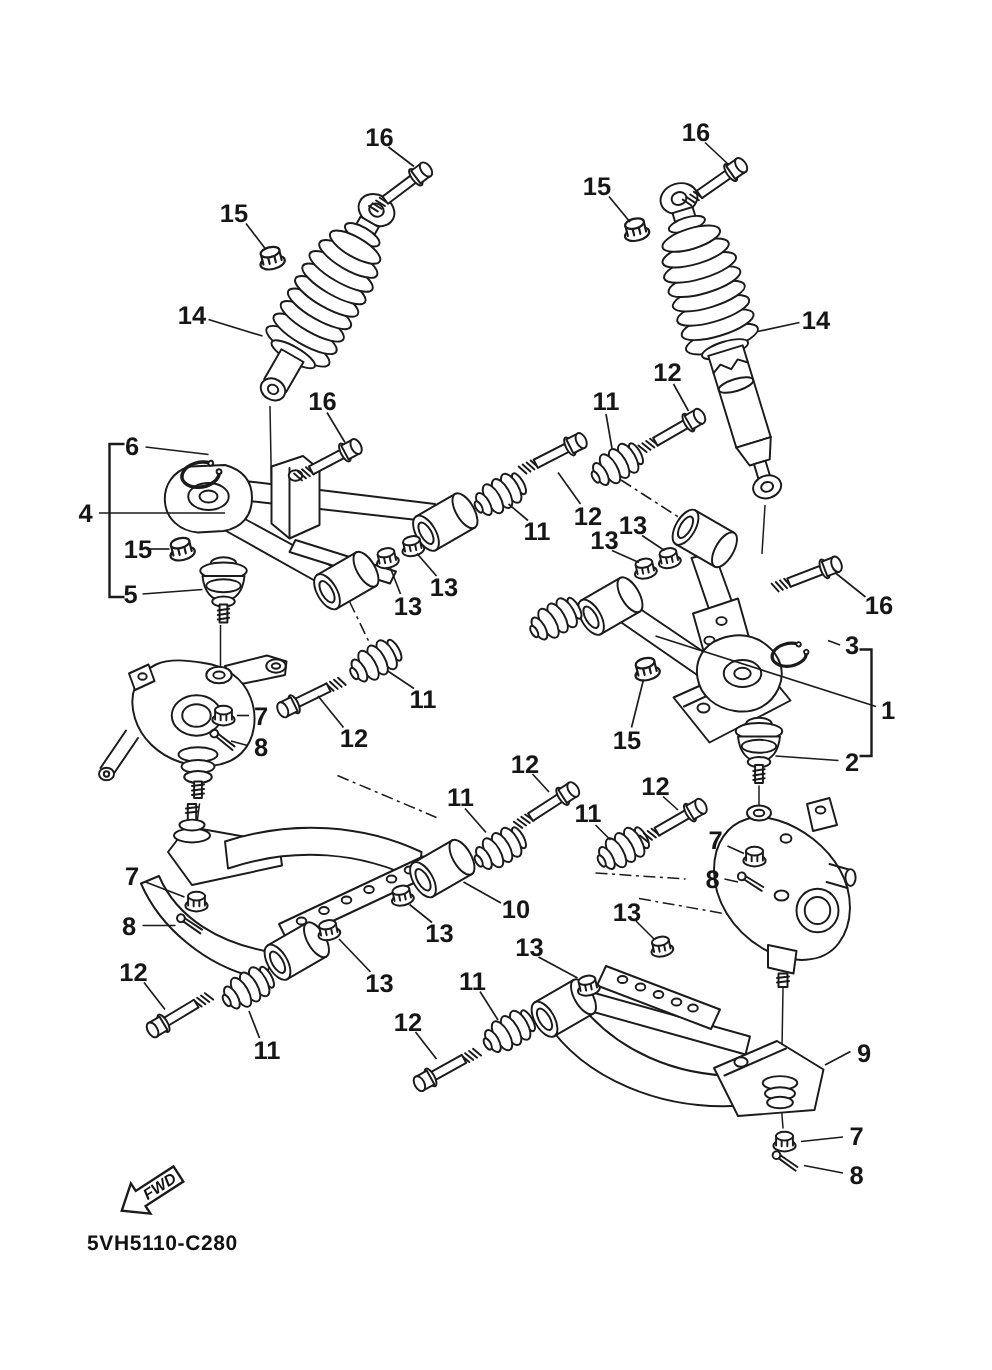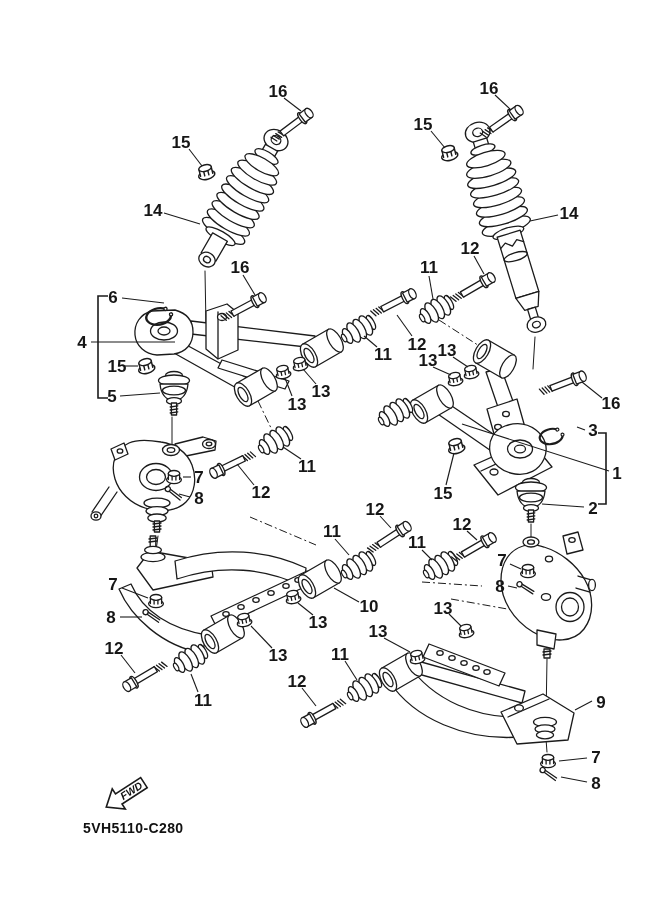--- a/index.html
+++ b/index.html
@@ -1,17 +1,17 @@
 <!DOCTYPE html>
 <html><head>
 <meta charset="utf-8">
 <style>
   html,body{margin:0;padding:0;background:#fff;}
   body{width:661px;height:913px;overflow:hidden;}
-  .stage{position:relative;width:530px;height:913px;background:#fff;padding-left:25px;}
+  .stage{position:relative;width:530px;height:913px;background:#fff;}
   svg{display:block;}
   .callout{font-family:"Liberation Sans",sans-serif;font-size:17px;font-weight:700;fill:#161616;text-anchor:middle;}
   .leader{stroke:#1b1b1b;stroke-width:1.1;fill:none;}
   .bracket{stroke:#1b1b1b;stroke-width:1.6;fill:none;}
   .phantom{stroke:#1b1b1b;stroke-width:1;fill:none;stroke-dasharray:8 3 2 3;}
   .part-code{font-family:"Liberation Sans",sans-serif;font-size:14px;font-weight:700;fill:#111;letter-spacing:.4px;}
   .fwd-text{font-family:"Liberation Sans",sans-serif;font-style:italic;font-size:10.5px;font-weight:700;fill:#111;text-anchor:middle;}
 </style>
 </head>
 <body>

